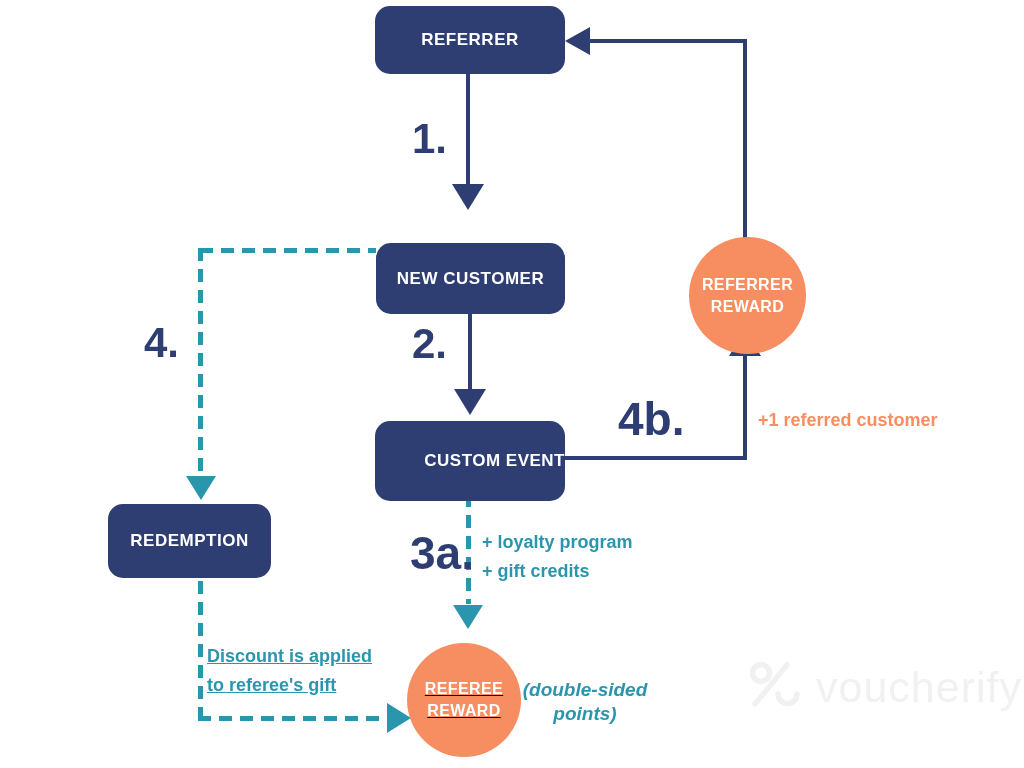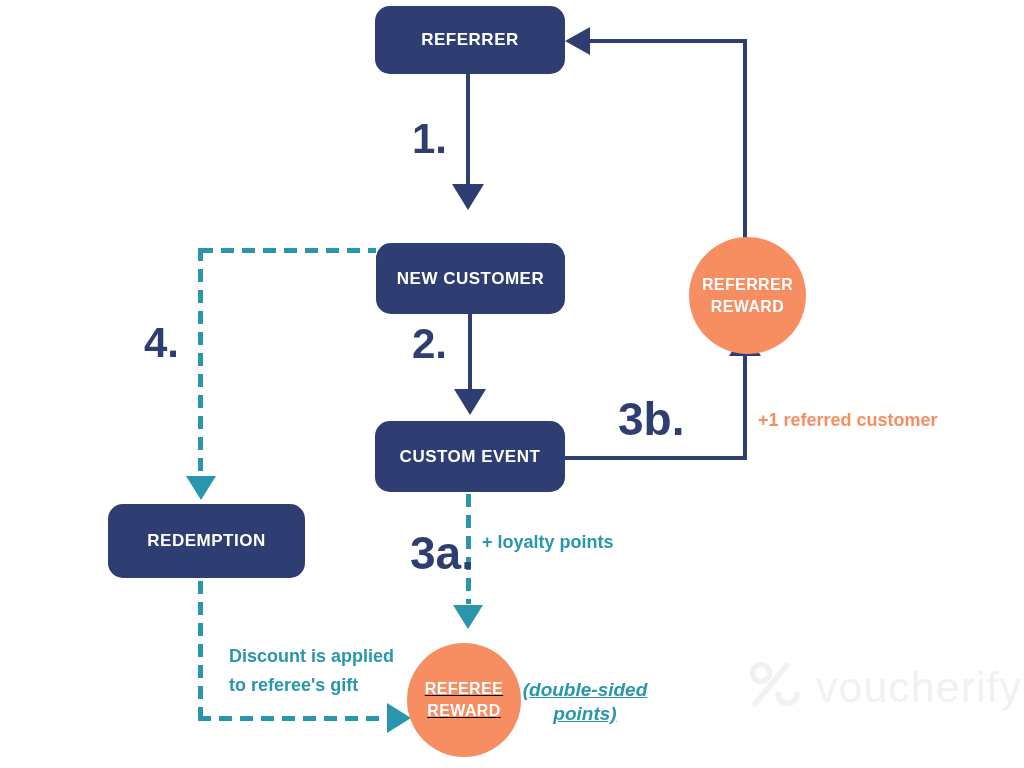--- a/index.html
+++ b/index.html
@@ -98,21 +98,20 @@
     white-space: nowrap;
   }
   .note.orange { color: var(--orange); }
   .note.italic-center {
     font-style: italic;
     font-size: 19px;
     line-height: 24px;
     text-align: center;
     white-space: normal;
     width: 140px;
-    text-decoration: underline;
   }
   
   .watermark {
     position: absolute;
     left: 750px;
     top: 662px;
     display: flex;
     align-items: center;
     gap: 16px;
     color: var(--watermark);
@@ -155,51 +154,52 @@
   <div class="tri right-teal" style="left:387px; top:703px;"></div>
 
   <div class="box" style="left:375px; top:6px; width:190px; height:68px;">
     <span>REFERRER</span>
   </div>
 
   <div class="box" style="left:376px; top:214px; width:189px; height:71px;margin-top:29px;">
     <span>NEW CUSTOMER</span>
   </div>
 
-  <div class="box" style="left:375px; top:421px; width:190px; height:71px;">
+  <div class="box" style="left:375px; top:421px; width:190px; height:80px;justify-content:flex-end;">
     <span>CUSTOM EVENT</span>
   </div>
 
-  <div class="box" style="left:108px; top:504px; width:197px; height:74px;">
+  <div class="box" style="left:108px; top:504px; width:163px; height:74px;">
     <span>REDEMPTION</span>
   </div>
 
   <div class="circle" style="left:689px; top:237px; width:117px; height:117px;">
     <span>REFERRER</span>
     <span>REWARD</span>
   </div>
 
   <div class="circle" style="left:407px; top:643px; width:114px; height:114px;text-decoration:underline;">
     <span>REFEREE</span>
     <span>REWARD</span>
   </div>
 
   <div class="step" style="left:412px; top:118px;">1.</div>
   <div class="step" style="left:412px; top:323px;">2.</div>
   <div class="step big" style="left:410px; top:530px;">3a.</div>
-  <div class="step big" style="left:618px; top:396px;">3b.</div>
+  <div class="step big" style="left:618px; top:396px;">4b.</div>
   <div class="step" style="left:144px; top:322px;">4.</div>
 
   <div class="note orange" style="left:758px; top:406px;">+1 referred customer</div>
 
   <div class="note" style="left:482px; top:528px;">
-    <div>+ loyalty points</div>
-  </div>
-
-  <div class="note" style="left:229px; top:642px;">
+    <div>+ loyalty program</div>
+    <div>+ gift credits</div>
+  </div>
+
+  <div class="note" style="left:207px; top:642px;text-decoration:underline;">
     <div>Discount is applied</div>
     <div>to referee's gift</div>
   </div>
 
   <div class="note italic-center" style="left:515px; top:678px;">
     <div>(double-sided</div>
     <div>points)</div>
   </div>
 
   <div class="watermark">

